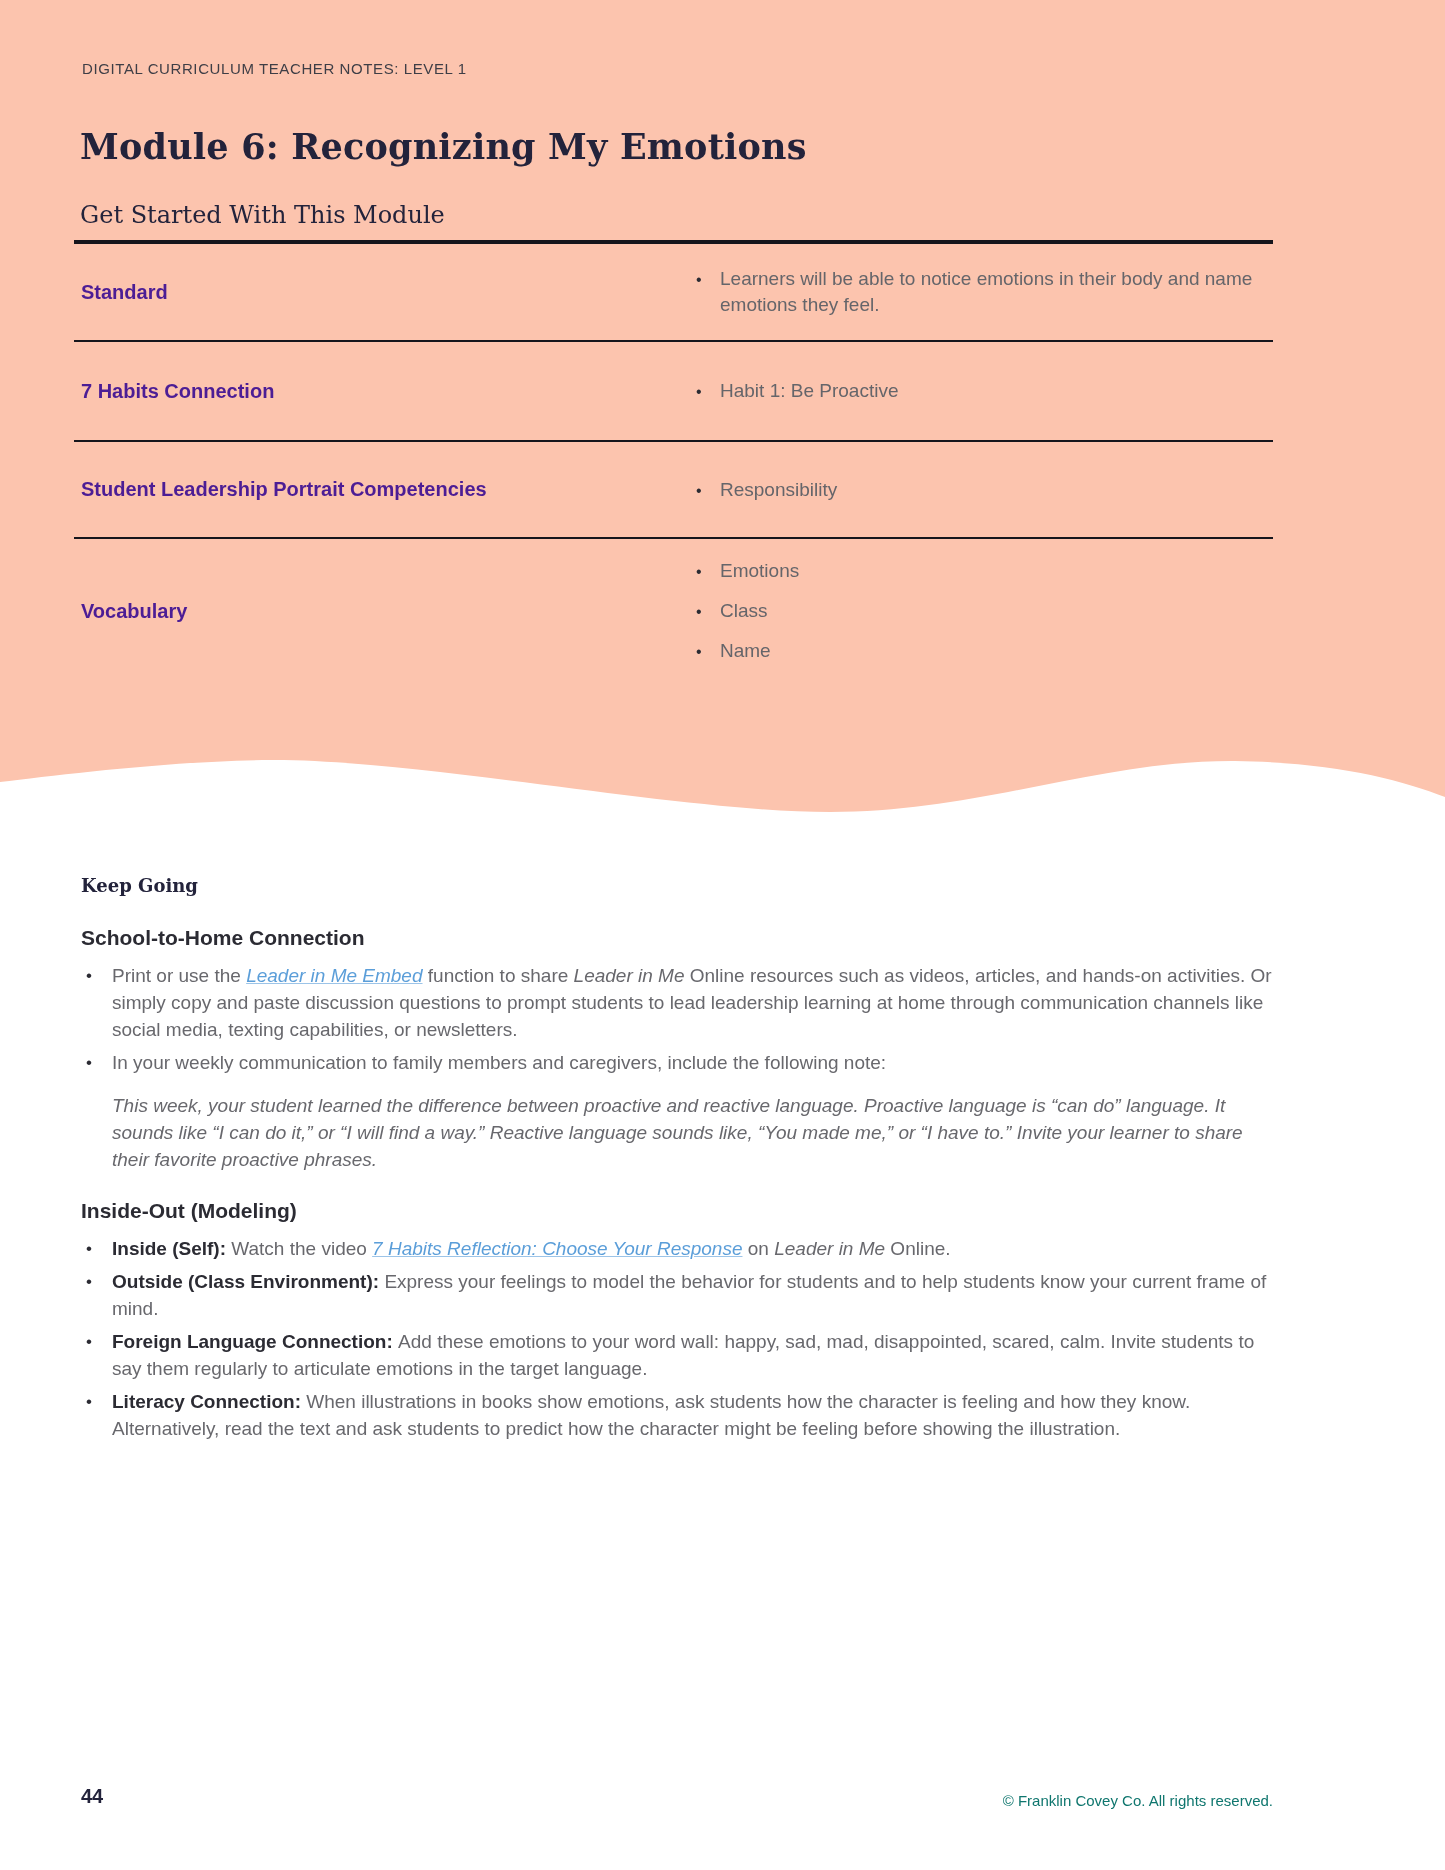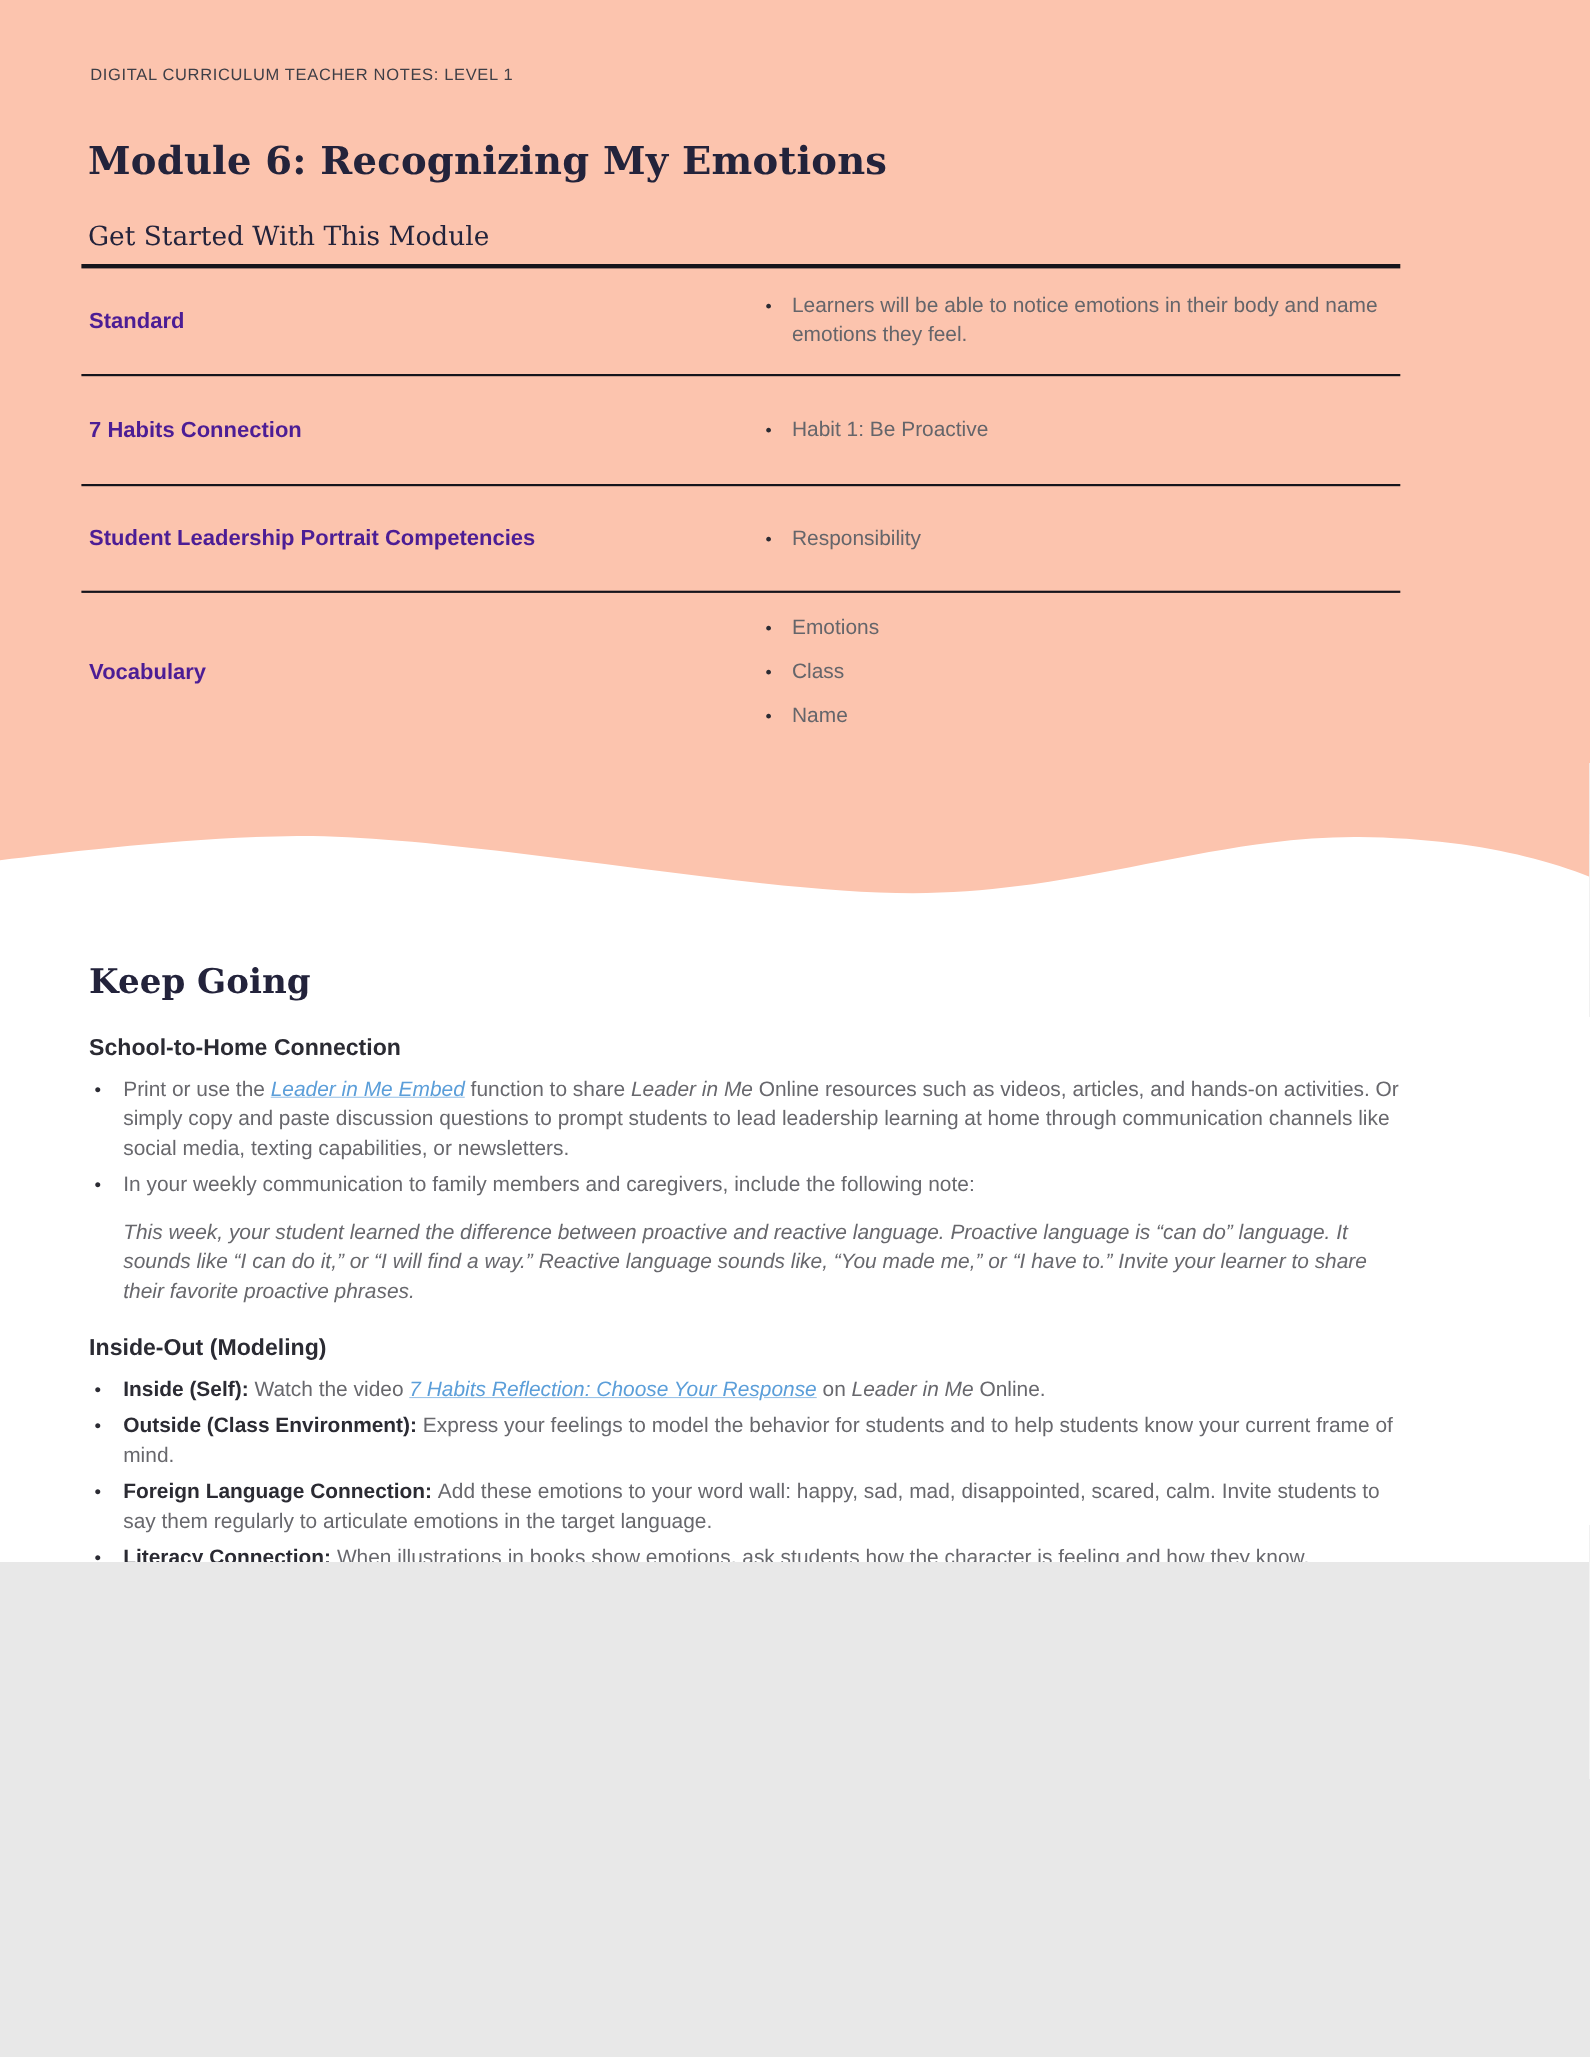--- a/index.html
+++ b/index.html
@@ -2,21 +2,21 @@
 <html><head>
 <meta charset="utf-8">
 <style>
   * { margin: 0; padding: 0; box-sizing: border-box; }
   html, body { background: #e8e8e8; }
   body { font-family: "Liberation Sans", sans-serif; }
 
   .page {
     position: relative;
     width: 1445px;
-    height: 1420px;
+    height: 1870px;
     margin: 0 auto;
     background: #ffffff;
     overflow: hidden;
   }
 
   
   .hero {
     position: absolute;
     top: 0; left: 0;
     width: 1445px;
@@ -103,21 +103,21 @@
   
   .body-content {
     position: absolute;
     top: 875px;
     left: 81px;
     width: 1192px;
   }
   .kg-title {
     font-family: "DejaVu Serif", serif;
     font-weight: 700;
-    font-size: 31px;
+    font-size: 18px;
     color: #23233b;
     margin-bottom: 30px;
   }
   .sub-heading {
     font-size: 21px;
     font-weight: 700;
     color: #2b2b33;
     margin: 26px 0 12px 0;
   }
   .bullet {

